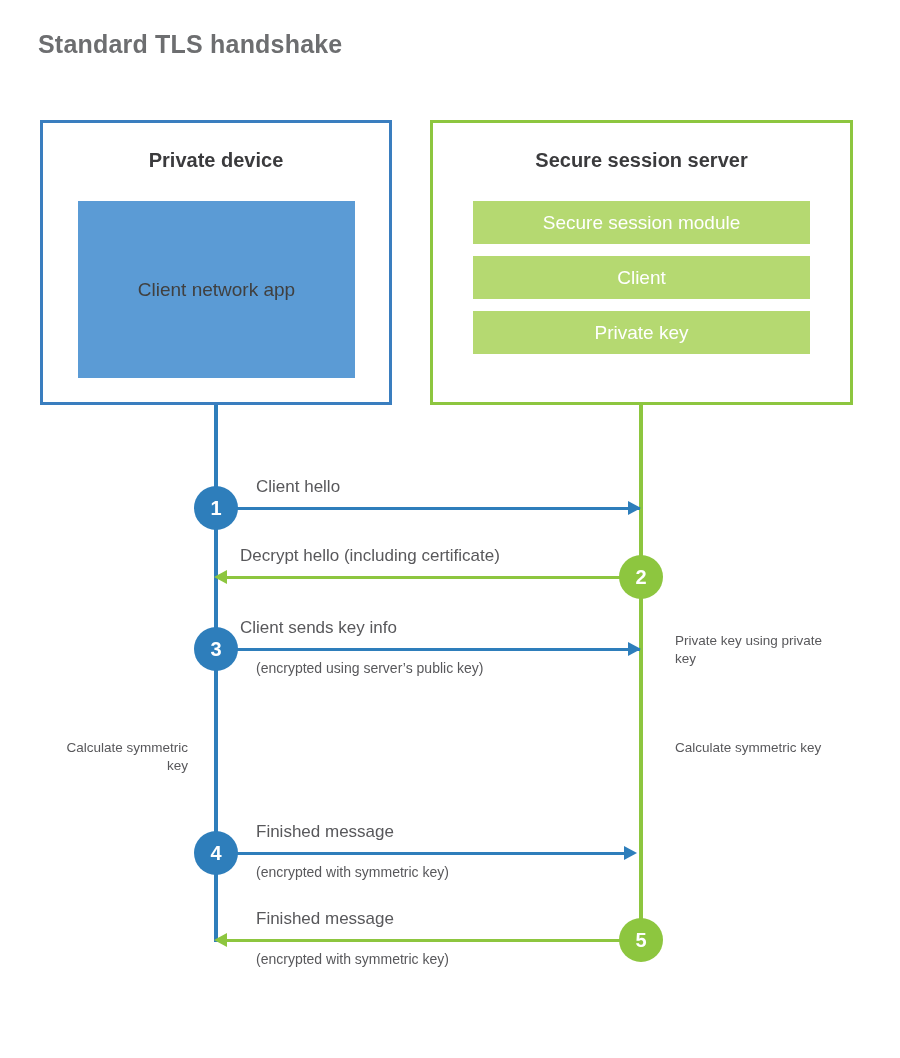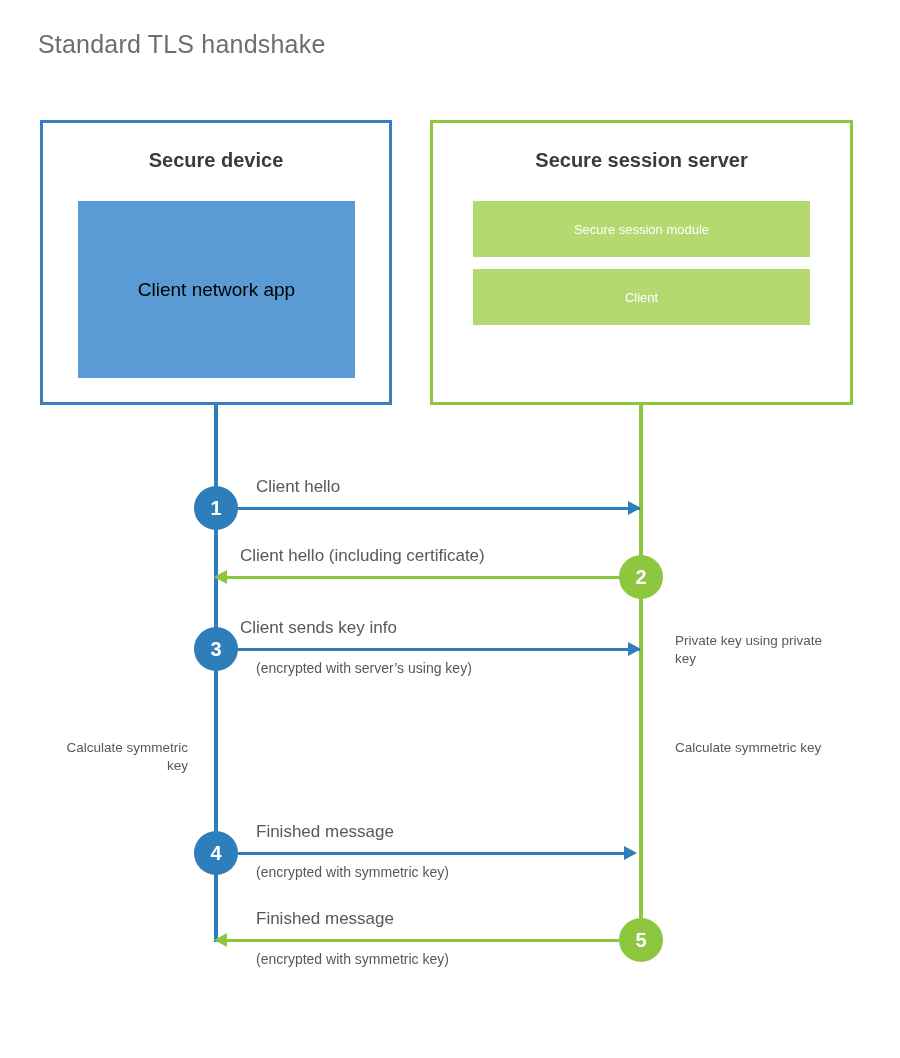--- a/index.html
+++ b/index.html
@@ -18,21 +18,21 @@
     background: #ffffff;
     overflow: hidden;
   }
 
   
   .page-title {
     position: absolute;
     left: 38px;
     top: 30px;
     font-size: 25px;
-    font-weight: 400;
+    font-weight: 700;
     color: #6d6e70;
     letter-spacing: 0.2px;
     white-space: nowrap;
   }
 
   
   .entity-box {
     position: absolute;
     background: #ffffff;
     box-sizing: border-box;
@@ -64,43 +64,43 @@
   }
 
   
   .client-app-block {
     position: absolute;
     left: 35px;
     top: 78px;
     width: 277px;
     height: 177px;
     background: #5b9bd5;
-    color: #000000;
+    color: #404040;
     font-size: 19px;
     display: flex;
     align-items: center;
     justify-content: center;
     text-align: center;
     line-height: 1.35;
     padding: 0 10px;
     box-sizing: border-box;
   }
 
   
   .server-bars {
     position: absolute;
     left: 40px;
     top: 78px;
     width: 337px;
   }
   .server-bar {
-    height: 56px;
+    height: 43px;
     background: #b5d971;
     color: #ffffff;
-    font-size: 13px;
+    font-size: 19px;
     display: flex;
     align-items: center;
     justify-content: center;
     margin-bottom: 12px;
   }
 
   
   .lifeline {
     position: absolute;
     width: 4px;
@@ -185,55 +185,56 @@
   .annotation.left-side { text-align: right; }
 </style>
 </head>
 <body>
 
 <div id="canvas">
 
   <div class="page-title">Standard TLS handshake</div>
 
   <div class="entity-box client">
-    <div class="entity-title">Secure device</div>
+    <div class="entity-title">Private device</div>
     <div class="client-app-block">Client network app</div>
   </div>
 
   <div class="entity-box server">
     <div class="entity-title">Secure session server</div>
     <div class="server-bars">
       <div class="server-bar">Secure session module</div>
       <div class="server-bar">Client</div>
+      <div class="server-bar">Private key</div>
     </div>
   </div>
 
   <div class="lifeline client-line"></div>
   <div class="lifeline server-line"></div>
 
   <div class="msg-row" style="top:507px;">
     <div class="msg-line blue" style="left:216px; width:424px;"></div>
     <div class="arrow-head right blue" style="left:628px;"></div>
     <div class="step-circle blue" style="left:194px;">1</div>
     <div class="msg-label primary" style="left:256px; width:344px;">Client hello</div>
   </div>
 
   <div class="msg-row" style="top:576px;">
     <div class="msg-line green" style="left:224px; width:418px;"></div>
     <div class="arrow-head left green" style="left:214px;"></div>
     <div class="step-circle green" style="left:619px;">2</div>
-    <div class="msg-label primary" style="left:240px; width:380px;">Client hello (including certificate)</div>
+    <div class="msg-label primary" style="left:240px; width:380px;">Decrypt hello (including certificate)</div>
   </div>
 
   <div class="msg-row" style="top:648px;">
     <div class="msg-line blue" style="left:216px; width:424px;"></div>
     <div class="arrow-head right blue" style="left:628px;"></div>
     <div class="step-circle blue" style="left:194px;">3</div>
     <div class="msg-label primary" style="left:240px; width:344px;">Client sends key info</div>
-    <div class="msg-label secondary" style="left:256px; width:344px;">(encrypted with server’s using key)</div>
+    <div class="msg-label secondary" style="left:256px; width:344px;">(encrypted using server’s public key)</div>
     <div class="annotation right-side" style="left:675px; top:-16px; width:150px;">Private key using private key</div>
   </div>
 
   <div class="annotation left-side" style="left:60px; top:739px; width:128px;">Calculate symmetric key</div>
   <div class="annotation right-side" style="left:675px; top:739px; width:150px;">Calculate symmetric key</div>
 
   <div class="msg-row" style="top:852px;">
     <div class="msg-line blue" style="left:216px; width:417px;"></div>
     <div class="arrow-head right blue" style="left:624px;"></div>
     <div class="step-circle blue" style="left:194px;">4</div>

